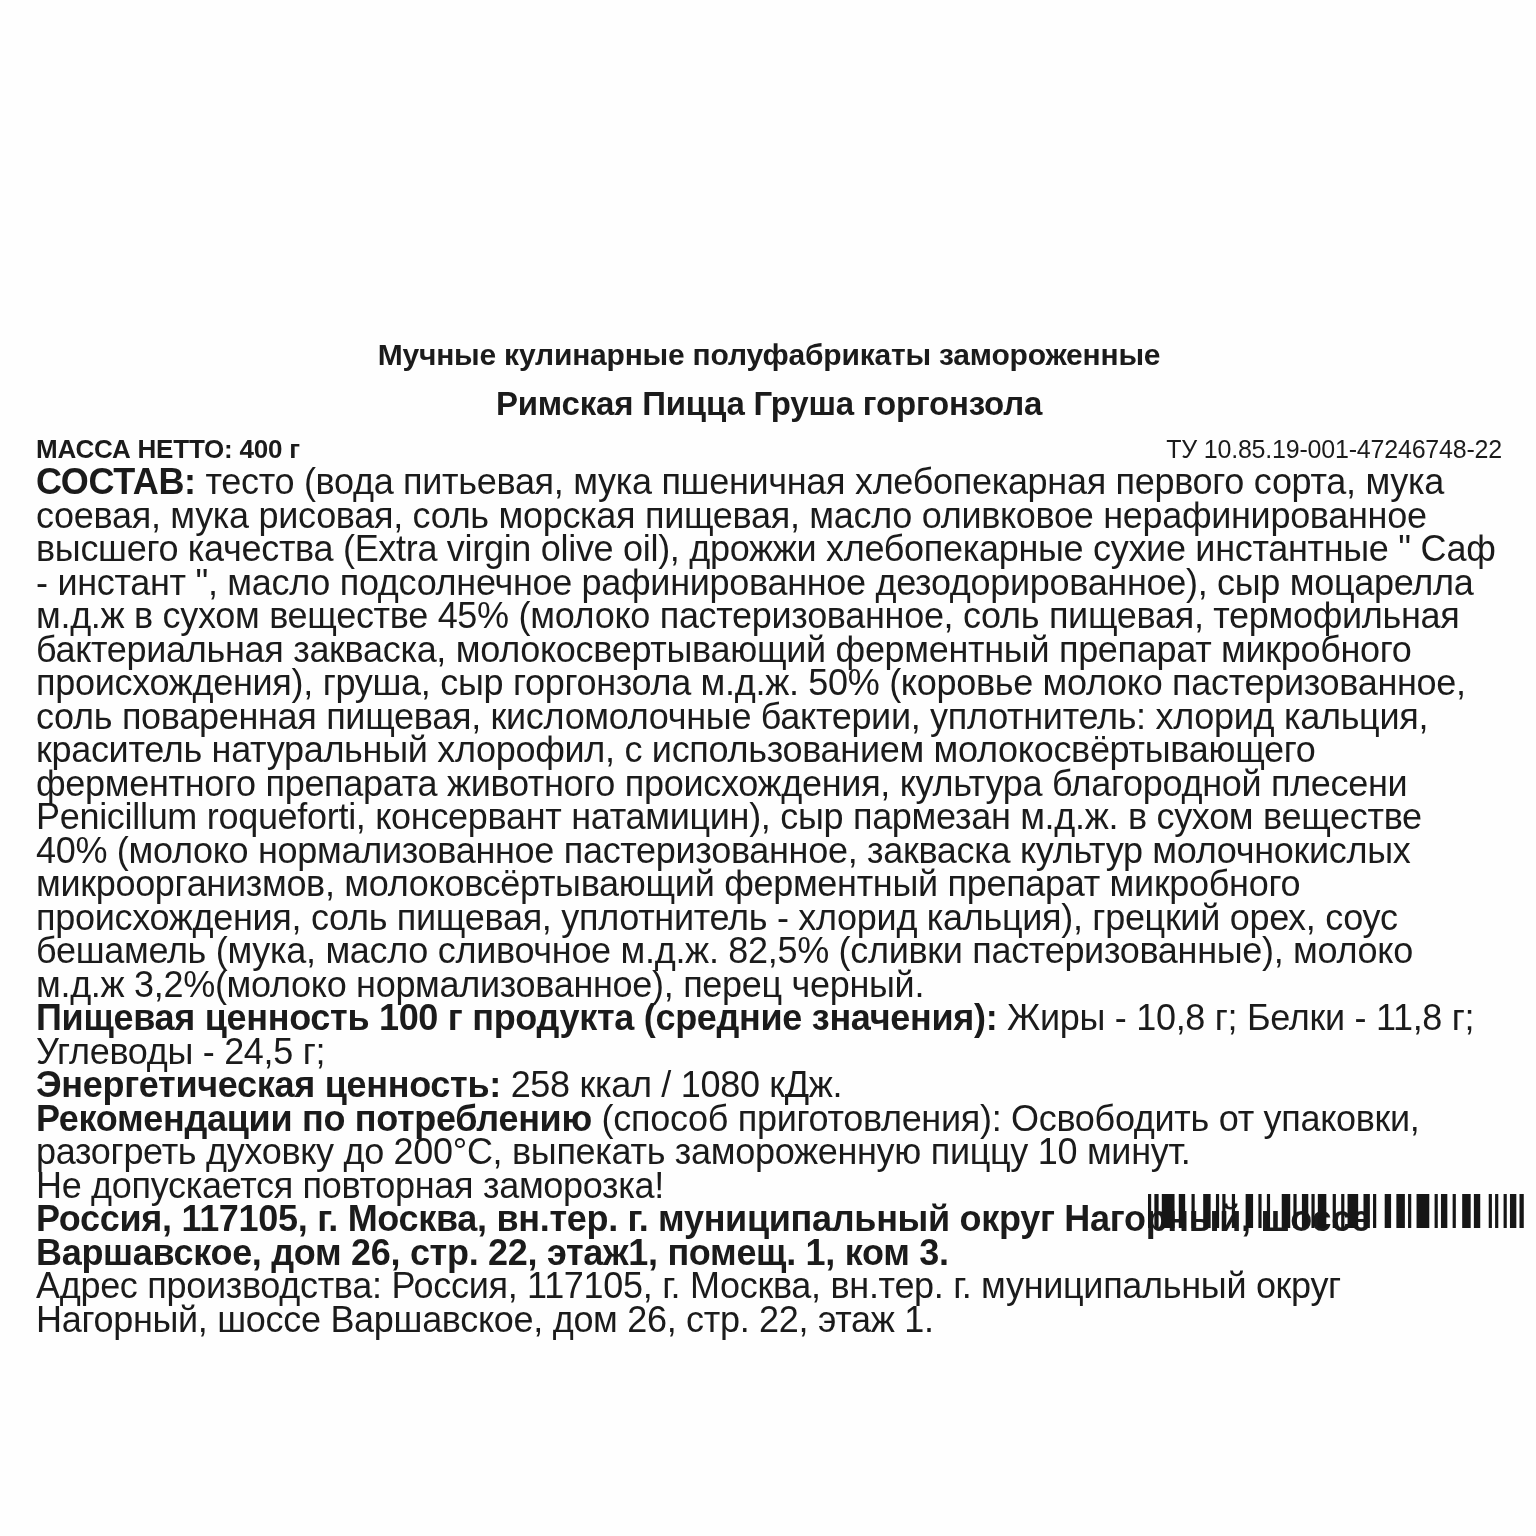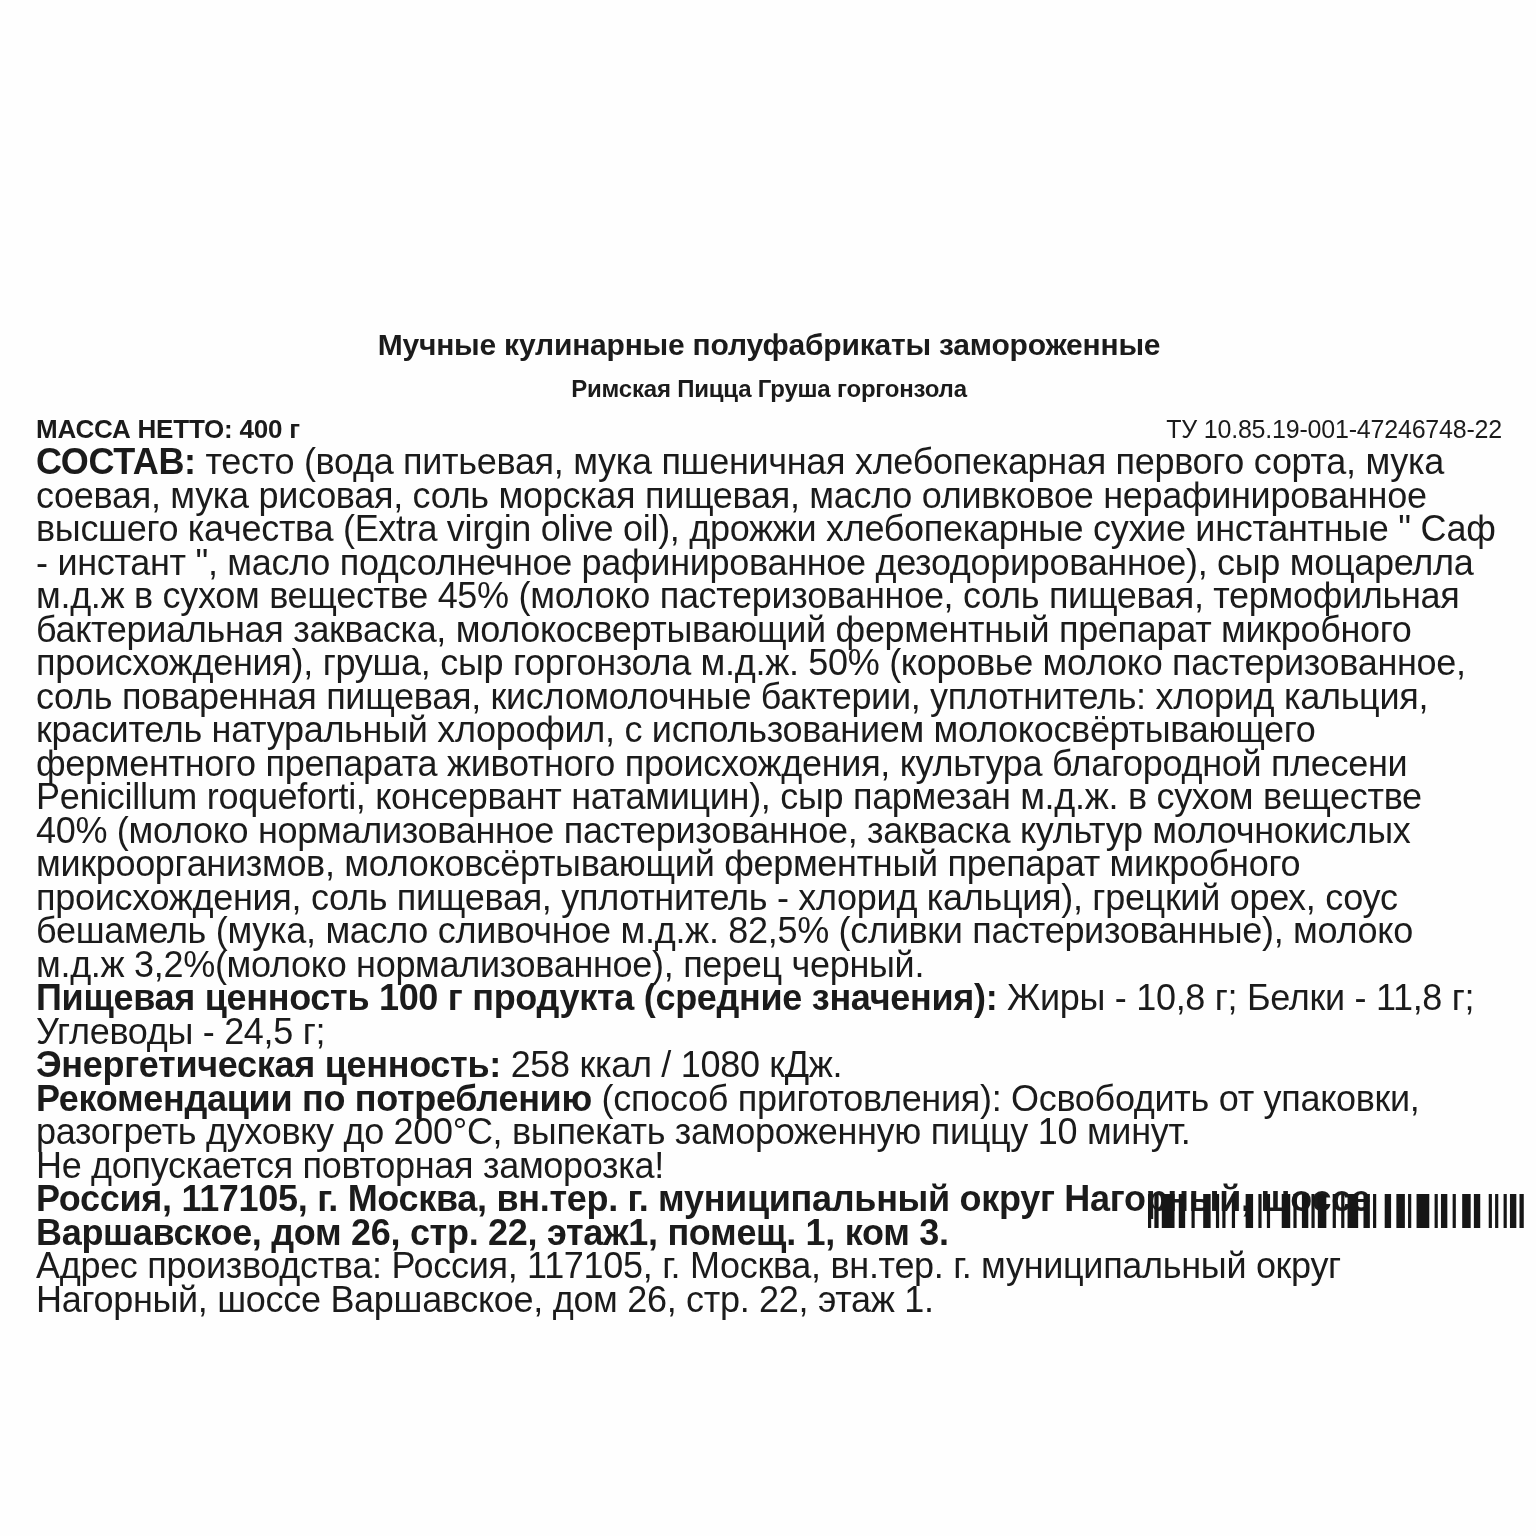--- a/index.html
+++ b/index.html
@@ -6,31 +6,31 @@
   .page {
     position:relative;
     width:1536px; height:1536px;
     background:#fefefe;
     overflow:hidden;
     font-family:"Liberation Sans", sans-serif;
     color:#1b1b1b;
   }
   .content {
     position:absolute;
-    left:36px; right:34px; top:328px;
+    left:36px; right:34px; top:338px;
   }
   .category {
     text-align:center;
     font-size:30px;
     font-weight:700;
     letter-spacing:-0.2px;
   }
   .product-name {
     text-align:center;
-    font-size:24px;
+    font-size:33px;
     font-weight:800;
     margin-top:13px;
     letter-spacing:-0.2px;
   }
   .meta-row {
     display:flex;
     justify-content:space-between;
     align-items:baseline;
     margin-top:11px;
   }

